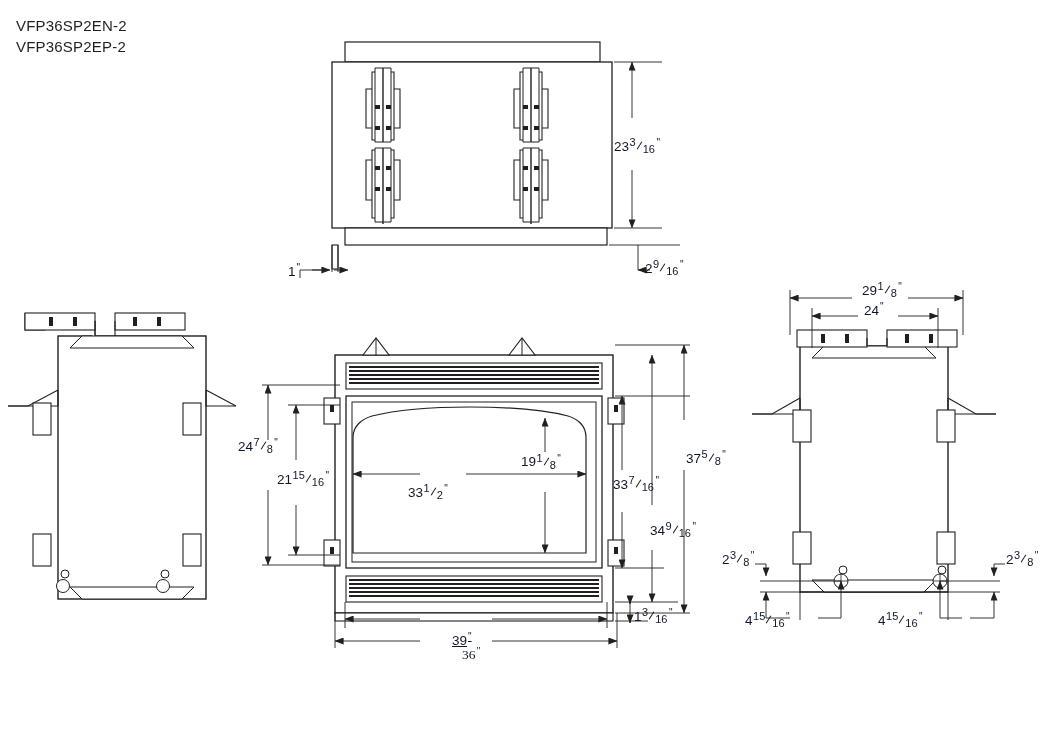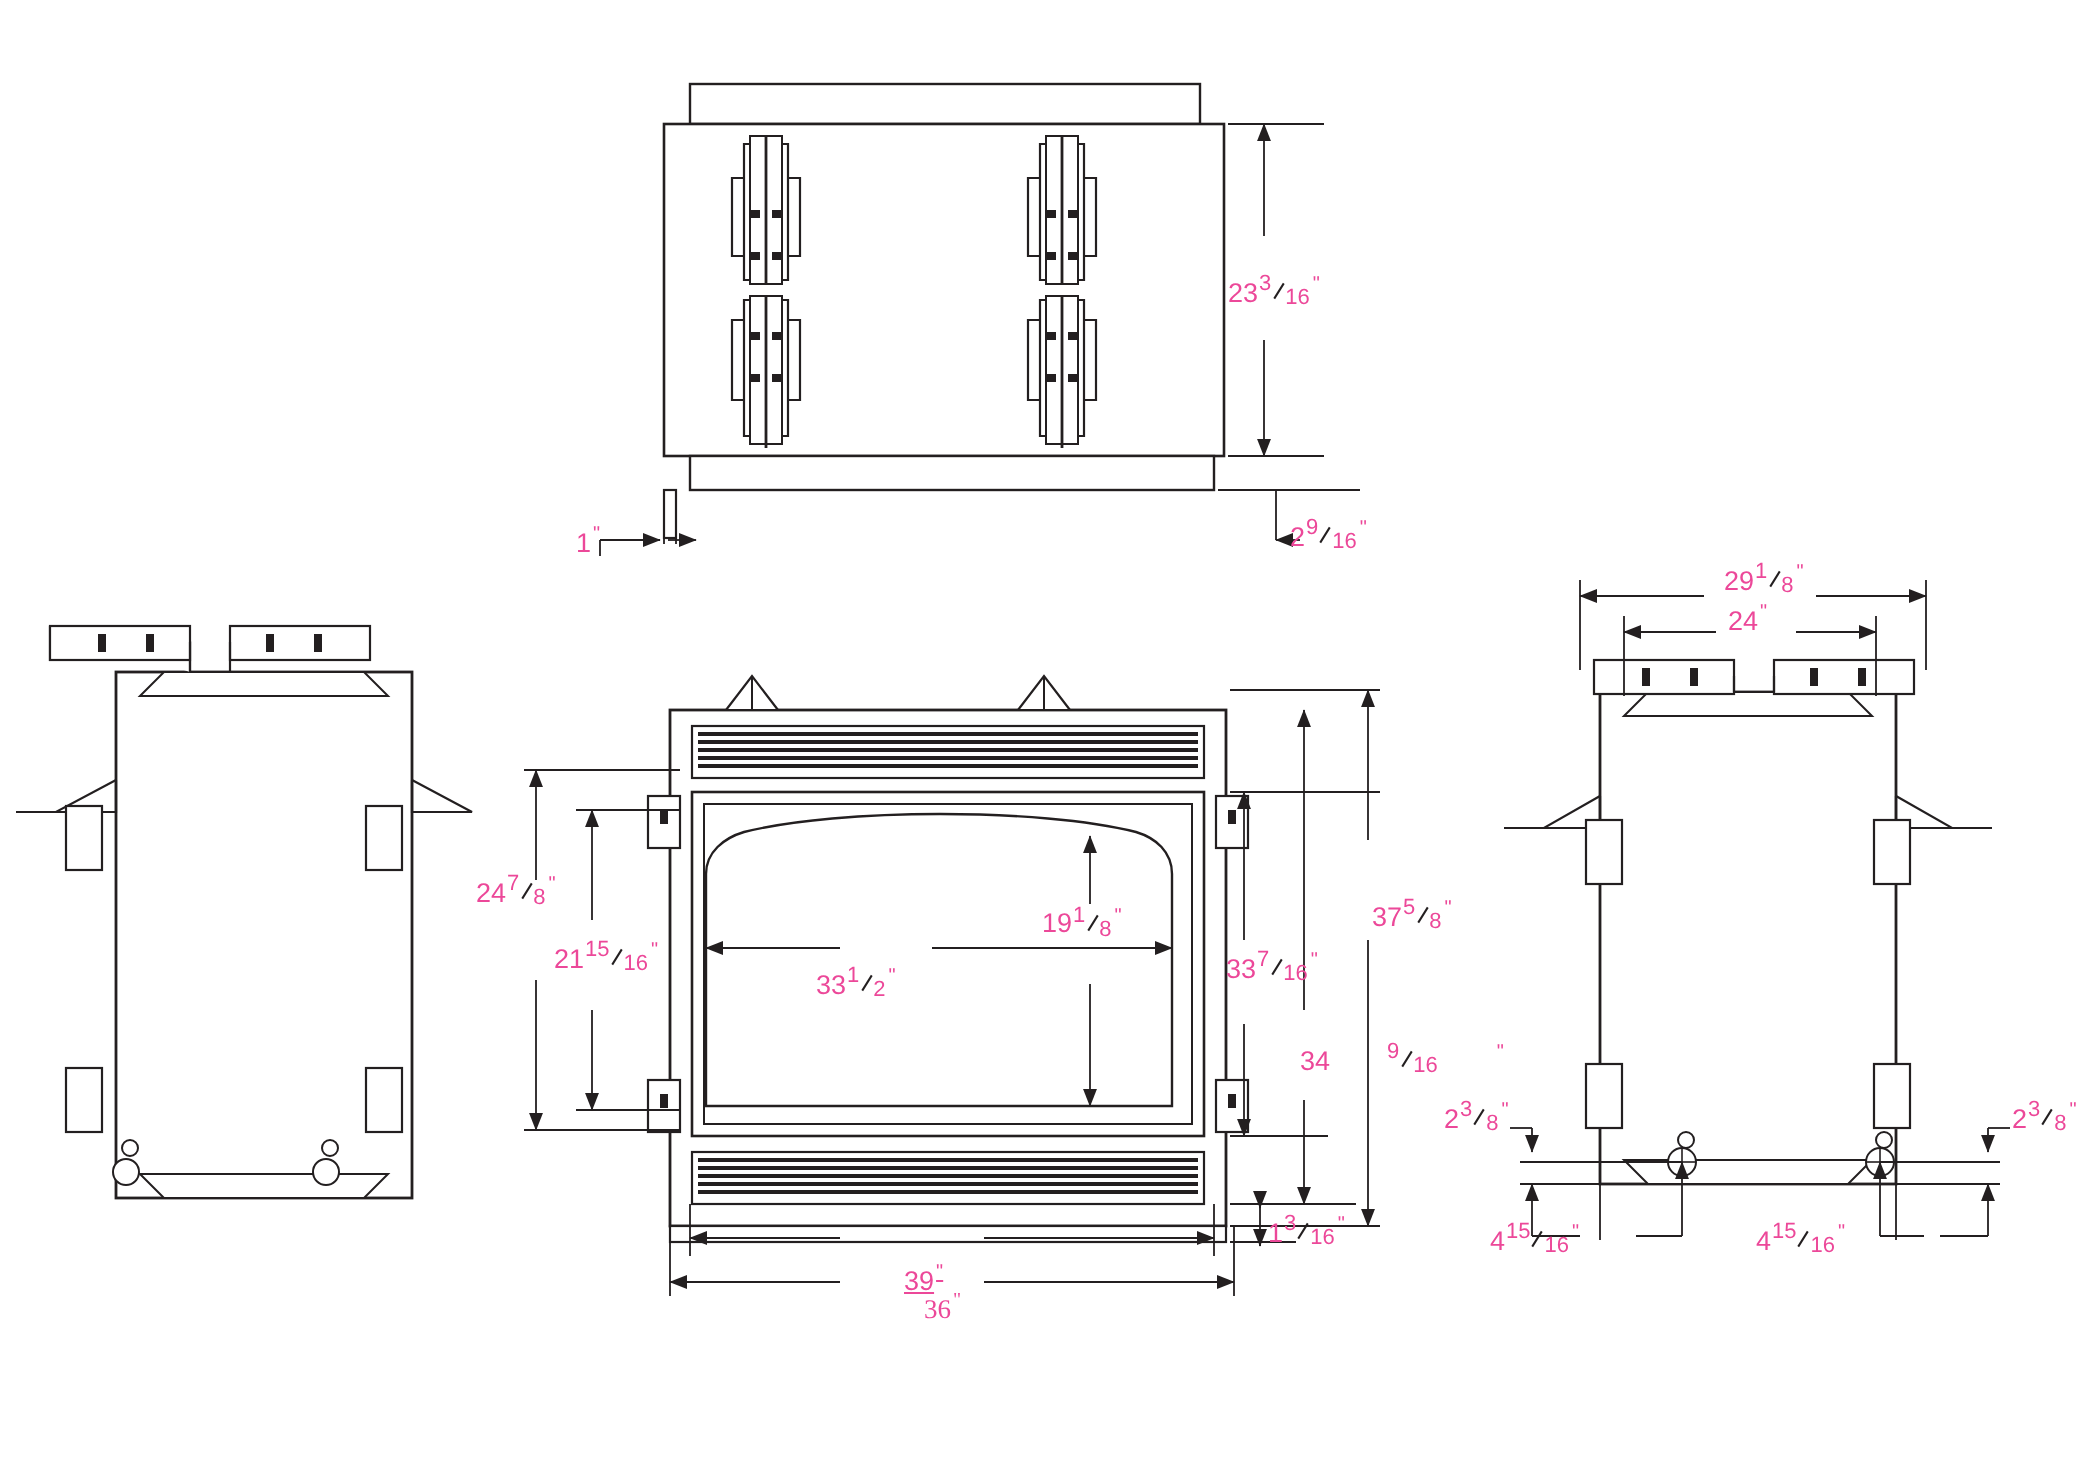--- a/index.html
+++ b/index.html
@@ -2,36 +2,38 @@
 <html><head>
 <meta charset="utf-8">
 <style>
   html,body{margin:0;padding:0;background:#ffffff;}
   body{width:1050px;height:737px;position:relative;overflow:hidden;
        font-family:"Liberation Sans",sans-serif;color:#231f20;}
   #sheet{position:absolute;inset:0;}
   svg{position:absolute;left:0;top:0;}
   .model-block{position:absolute;left:16px;top:16px;line-height:1.38;
        font-size:15px;color:#231f20;letter-spacing:.2px;white-space:pre;}
-  .dimtxt{position:absolute;font-size:13.5px;color:#ec4899;white-space:nowrap;
+  .dimtxt{position:absolute;font-size:13.5px;color:#0f172a;white-space:nowrap;
        display:flex;align-items:flex-start;}
   .whole{line-height:1;}
   .frac{display:inline-flex;align-items:center;position:relative;
         font-size:11px;line-height:1;margin:0 .5px;}
   .frac .num{position:relative;top:-3.5px;}
   .frac .bar{display:inline-block;width:9px;height:1px;background:#231f20;
         transform:rotate(-58deg);margin:0 -1px;}
   .frac .den{position:relative;top:3.5px;}
   .inch{font-size:10px;position:relative;top:-3px;margin-left:1px;}
 </style>
 </head>
 <body>
 
 <div id="sheet">
 
+  <div class="model-block">VFP36SP2EN-2
+VFP36SP2EP-2</div>
 
   <svg width="1050" height="737">
     <defs>
       <marker id="ah" markerWidth="9" markerHeight="7" refX="8.6" refY="3.5" orient="auto" markerUnits="userSpaceOnUse">
         <path d="M0,0 L9,3.5 L0,7 z" fill="#231f20"></path>
       </marker>
       <marker id="ahs" markerWidth="9" markerHeight="7" refX="0.4" refY="3.5" orient="auto" markerUnits="userSpaceOnUse">
         <path d="M9,0 L0,3.5 L9,7 z" fill="#231f20"></path>
       </marker>
       <g id="nailtab">
@@ -339,21 +341,21 @@
   <div class="dimtxt" style="left:613px;top:478px;">
     <span class="whole">33</span>
       <span class="frac">
         <span class="num">7</span>
         <span class="bar"></span>
         <span class="den">16</span>
       </span>
       <span class="inch">"</span>
   </div>
 
-  <div class="dimtxt" style="left:650px;top:524px;gap:28px;">
+  <div class="dimtxt" style="left:650px;top:524px;">
     <span class="whole">34</span>
       <span class="frac">
         <span class="num">9</span>
         <span class="bar"></span>
         <span class="den">16</span>
       </span>
       <span class="inch">"</span>
   </div>
 
   <div class="dimtxt" style="left:686px;top:432px;margin-top:20px;">

